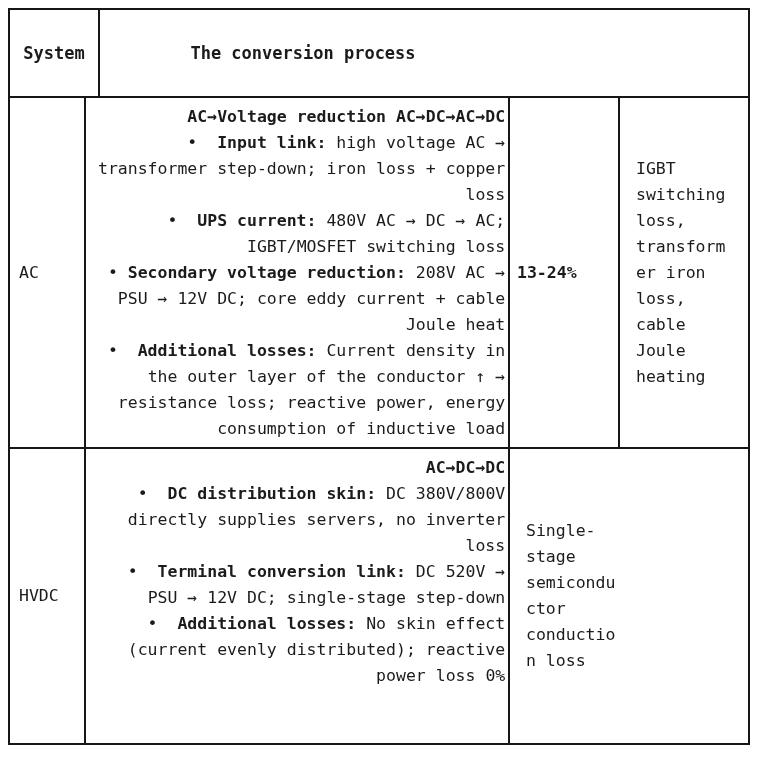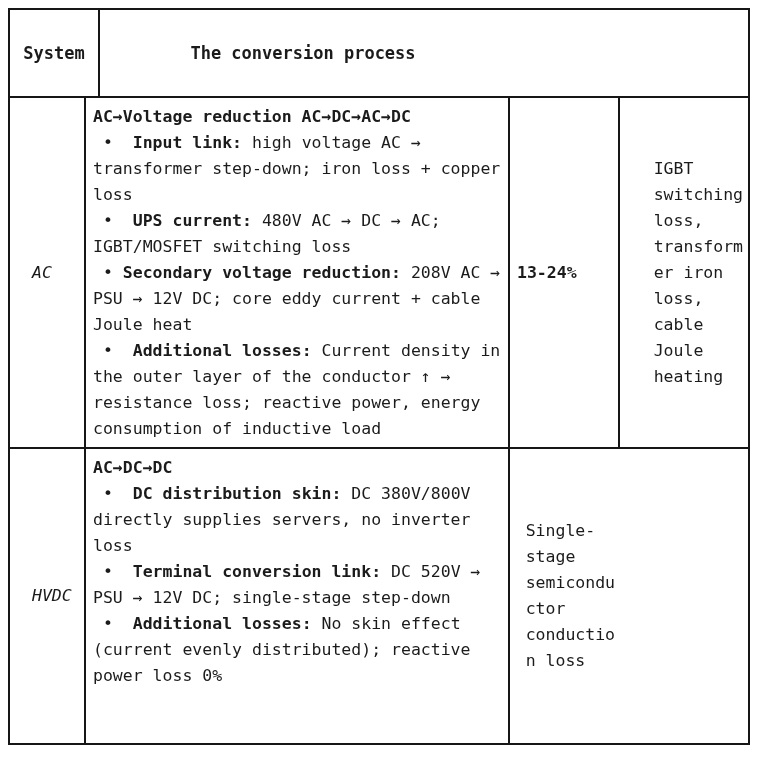--- a/index.html
+++ b/index.html
@@ -38,33 +38,34 @@
     overflow: hidden;
   }
   .cell:last-child { border-right: none; }
   .hcell {
     align-items: center;
     text-align: center;
     font-weight: bold;
     font-size: 17px;
   }
   .hcell .wrapbox { width: 9.5ch; overflow-wrap: break-word; }
-  .syscell { padding-left: 22px; font-style: italic; }
+  .syscell { padding-left: 9px; }
   .process {
     justify-content: flex-start;
     padding: 6px 0 0 7px;
+    text-align: right;
   }
   .para {
     width: 41.5ch;
     white-space: pre-wrap;
     overflow-wrap: break-word;
   }
   .para .b { font-weight: bold; }
   .losscell { font-weight: bold; padding-left: 7px; }
-  .heatcell { padding-left: 16px; align-items: flex-end; }
+  .heatcell { padding-left: 16px; }
   .heatcell .wrapbox { width: 9.5ch; overflow-wrap: break-word; }
 </style>
 </head>
 <body>
 
 <div class="page">
   <div class="table">
 
     <div class="row header">
       <div class="cell hcell">

